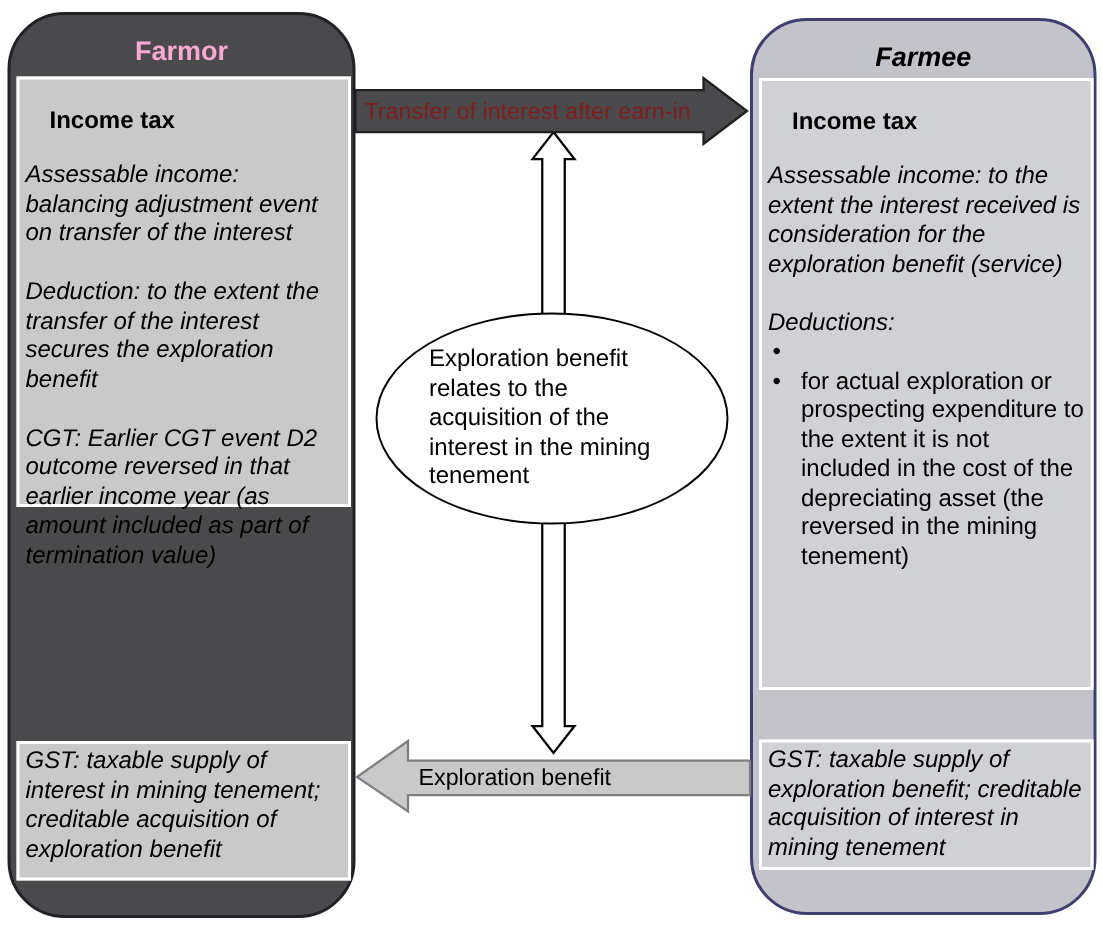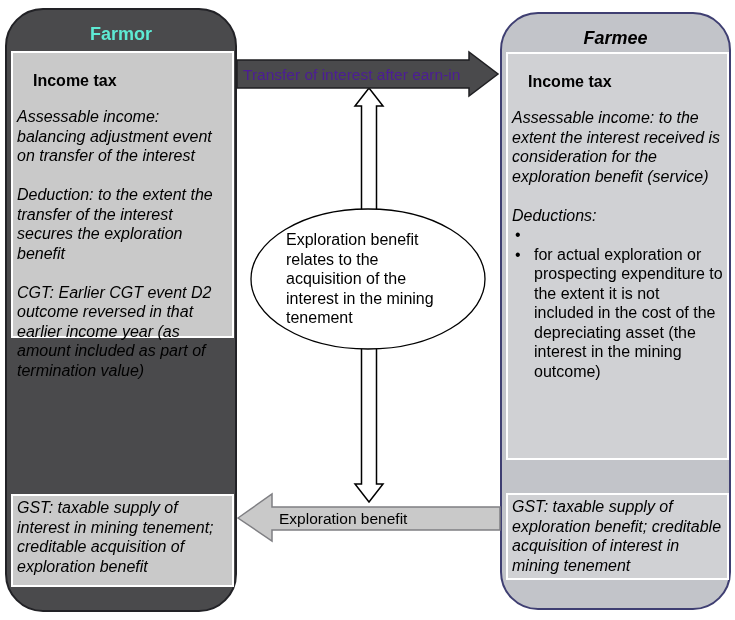--- a/index.html
+++ b/index.html
@@ -6,38 +6,38 @@
   .canvas{
     position:relative;width:735px;height:620px;background:#ffffff;
     font-family:"Liberation Sans","DejaVu Sans",sans-serif;color:#000;
     overflow:hidden;
   }
   .container{position:absolute;box-sizing:border-box;border-radius:38px;}
   .farmor{left:5px;top:8px;width:232px;height:604px;background:#4a4a4c;border:2px solid #222226;}
   .farmee{left:500px;top:12px;width:231px;height:598px;background:#c2c4c9;border:2px solid #3f3f72;}
   .container-title{position:absolute;top:13px;left:0;width:100%;text-align:center;
     font-weight:bold;font-size:18px;line-height:22px;}
-  .farmor .container-title{color:#5eead4;}
+  .farmor .container-title{color:#f9a8d4;}
   .farmee .container-title{color:#000000;font-style:italic;}
   .inner-box{position:absolute;box-sizing:border-box;border:2px solid #ffffff;
     background:#c9c9c9;padding:2px 4px 0 4px;font-size:16px;line-height:19.5px;}
   .farmee .inner-box{background:#d0d1d4;}
   .fo-box1{left:4px;top:41px;width:223px;height:287px;}
   .fo-gst{left:4px;top:484px;width:223px;height:93px;}
   .fe-box1{left:4px;top:38px;width:223px;height:408px;}
   .fe-gst{left:4px;top:479px;width:223px;height:87px;}
   .box-heading{font-weight:bold;text-align:left;margin:16px;line-height:20px;font-size:16px;}
   .para{margin:0 0 19.5px 0;font-style:italic;}
   .para.nogap,.para.last{margin-bottom:0;}
   .dlist{list-style:none;margin:0;padding:0;}
   .dlist li{display:flex;}
   .dlist .bullet{width:22px;flex:0 0 22px;padding-left:3px;box-sizing:border-box;}
   .mid-svg{position:absolute;left:0;top:0;width:735px;height:620px;pointer-events:none;}
   .arrow-label{position:absolute;font-size:15.5px;white-space:nowrap;}
-  .top-arrow-label{left:243px;top:63px;width:232px;height:24px;line-height:24px;color:#4c1d95;}
+  .top-arrow-label{left:243px;top:63px;width:232px;height:24px;line-height:24px;color:#7f1d1d;}
   .bottom-arrow-label{left:279px;top:507px;height:24px;line-height:24px;color:#000000;}
   .ellipse-label{position:absolute;left:286px;top:211px;width:170px;height:136px;
     display:flex;align-items:center;font-size:16px;line-height:19.5px;}
 </style>
 </head>
 <body>
 
 <div class="canvas">
 
   <div class="container farmor">
@@ -61,21 +61,21 @@
     <div class="inner-box fe-box1">
       <div class="box-heading">Income tax</div>
       <p class="para">Assessable income: to the extent the interest received is consideration for the exploration benefit (service)</p>
       <p class="para nogap">Deductions:</p>
       <ul class="dlist">
         <li>
           <span class="bullet">•</span>
         </li>
         <li>
           <span class="bullet">•</span>
-          <span>for actual exploration or prospecting expenditure to the extent it is not included in the cost of the depreciating asset (the interest in the mining outcome)</span>
+          <span>for actual exploration or prospecting expenditure to the extent it is not included in the cost of the depreciating asset (the reversed in the mining tenement)</span>
         </li>
       </ul>
     </div>
 
     <div class="inner-box fe-gst">
       <p class="para nogap">GST: taxable supply of exploration benefit; creditable acquisition of interest in mining tenement</p>
     </div>
   </div>
 
   <svg class="mid-svg" viewBox="0 0 735 620" xmlns="http://www.w3.org/2000/svg">

